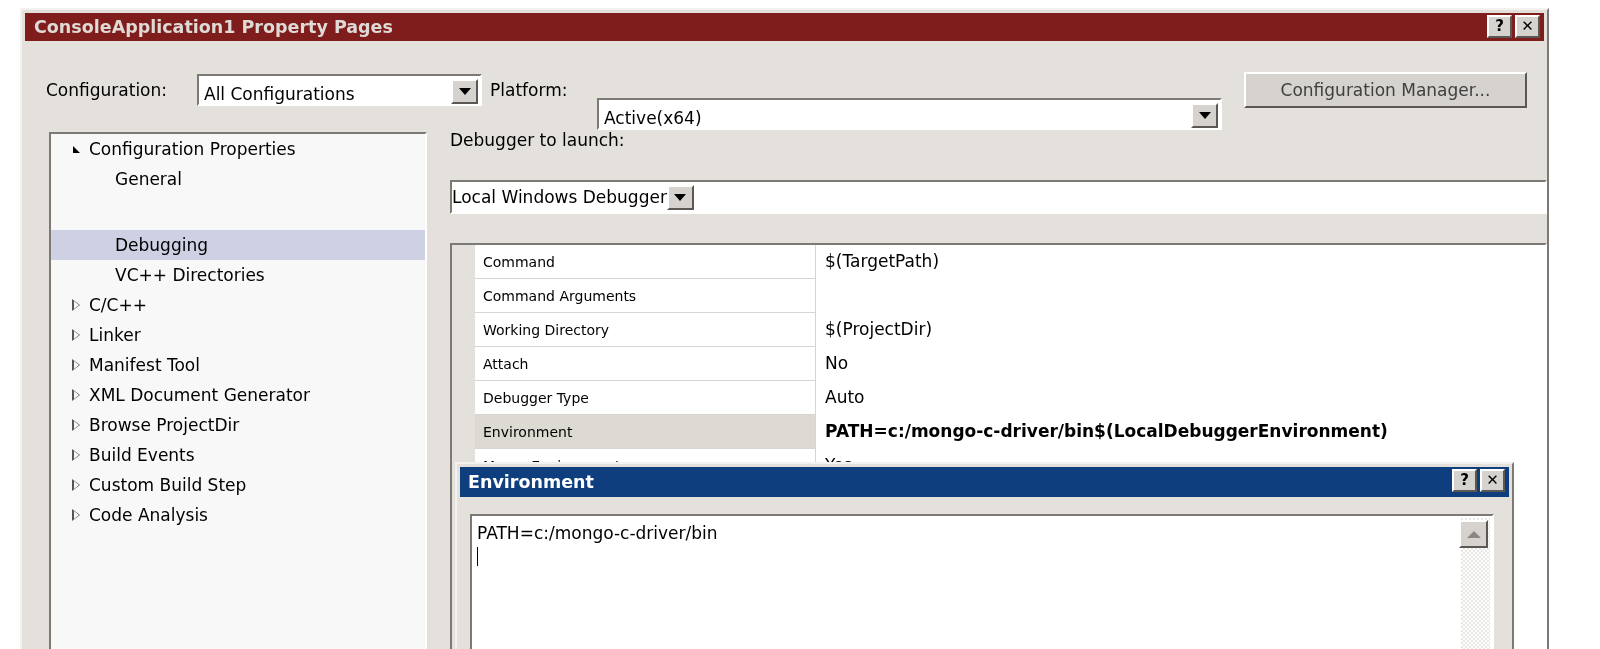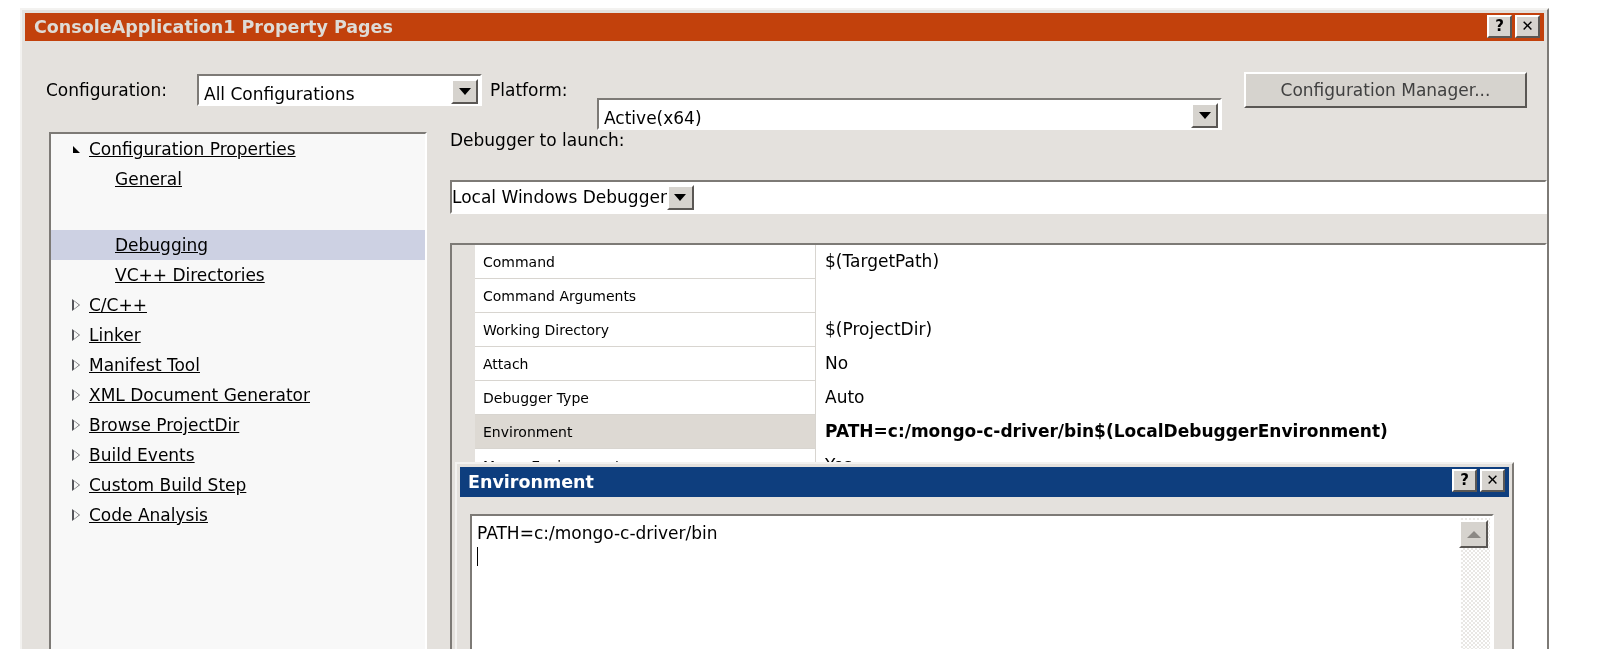--- a/index.html
+++ b/index.html
@@ -32,21 +32,21 @@
     border-bottom: 2px solid #7d7a76;
     box-sizing: border-box;
   }
 
   
   #prop-titlebar {
     position: absolute;
     left: 3px; top: 3px;
     width: 1519px;
     height: 28px;
-    background: #c2410c;
+    background: #7f1d1d;
     display: flex;
     align-items: center;
   }
   #prop-title-text {
     color: #dedbd6;
     font-weight: bold;
     font-size: 17.5px;
     margin-left: 9px;
     letter-spacing: 0px;
     white-space: nowrap;
@@ -172,21 +172,20 @@
     overflow: hidden;
   }
   .tree-item {
     height: 30px;
     display: flex;
     align-items: center;
     font-size: 17px;
     white-space: nowrap;
     padding-left: 14px;
     box-sizing: border-box;
-    text-decoration: underline;
   }
   .tree-item.selected {
     background: #cdd1e3;
     margin-top: 36px;
   }
   .tw-glyph {
     width: 22px;
     flex: 0 0 22px;
     display: flex;
     align-items: center;

